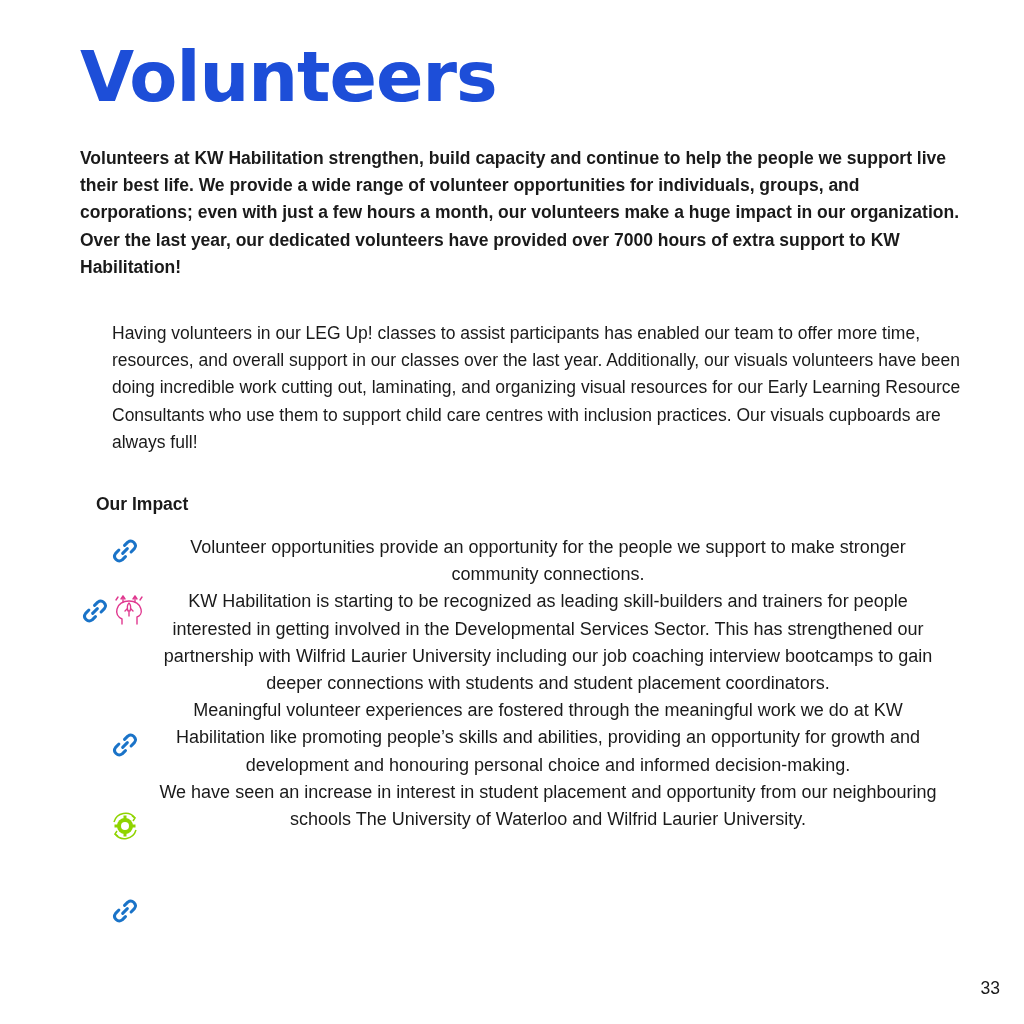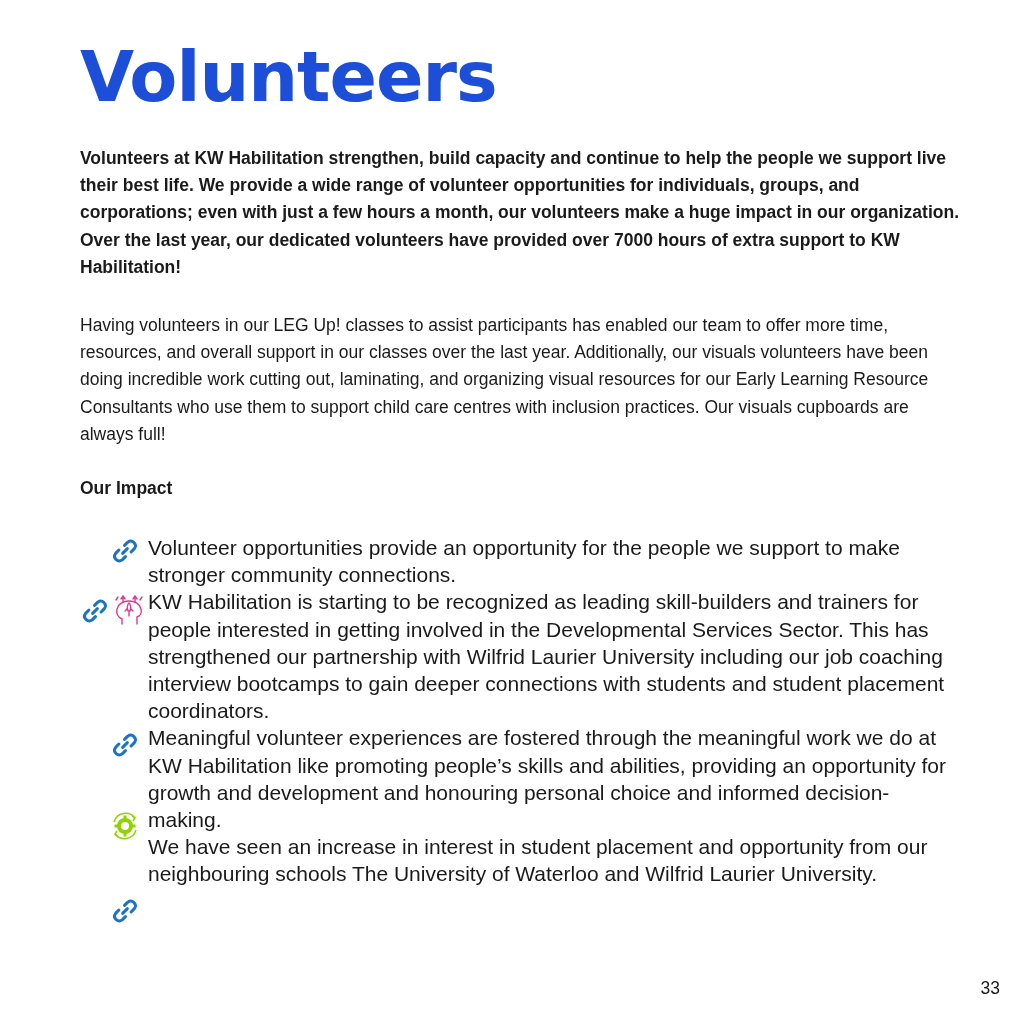--- a/index.html
+++ b/index.html
@@ -1,22 +1,22 @@
 <!DOCTYPE html>
 <html><head>
   <meta charset="utf-8">
   <style>
     html, body { margin:0; padding:0; background:#ffffff; }
     body { width:1024px; height:1024px; position:relative; overflow:hidden; font-family:"Liberation Sans", sans-serif; color:#1a1a1a; }
     .title { position:absolute; left:80px; top:42px; margin:0; font-family:"DejaVu Sans", sans-serif; font-weight:bold; font-size:70px; letter-spacing:-1px; color:#1d4ed8; line-height:1; }
     .para { position:absolute; left:80px; width:880px; margin:0; font-size:17.5px; line-height:27.2px; }
     .p1 { top:145px;font-weight:bold; }
-    .p2 { top:312px; }
-    .heading { position:absolute; left:80px; top:478px; margin:0; font-size:17.5px; font-weight:bold; }
-    .list { position:absolute; left:148px; top:534px; width:800px; margin:0; padding:0; list-style:none; font-size:21px; line-height:27.2px; }
+    .p2 { top:320px;margin-left:32px; }
+    .heading { position:absolute; left:80px; top:478px; margin:16px; font-size:17.5px; font-weight:bold; }
+    .list { position:absolute; left:148px; top:534px; width:800px; margin:0; padding:0; list-style:none; font-size:18px; line-height:27.2px;text-align:center; }
     .list li { position:relative; }
     .icon { position:absolute; display:block; }
     .link-icon { width:30px; height:30px; }
   </style>
 </head>
 <body>
 
 <svg width="0" height="0" style="position:absolute">
   <defs>
     <symbol id="chain" viewBox="0 0 32 32">

